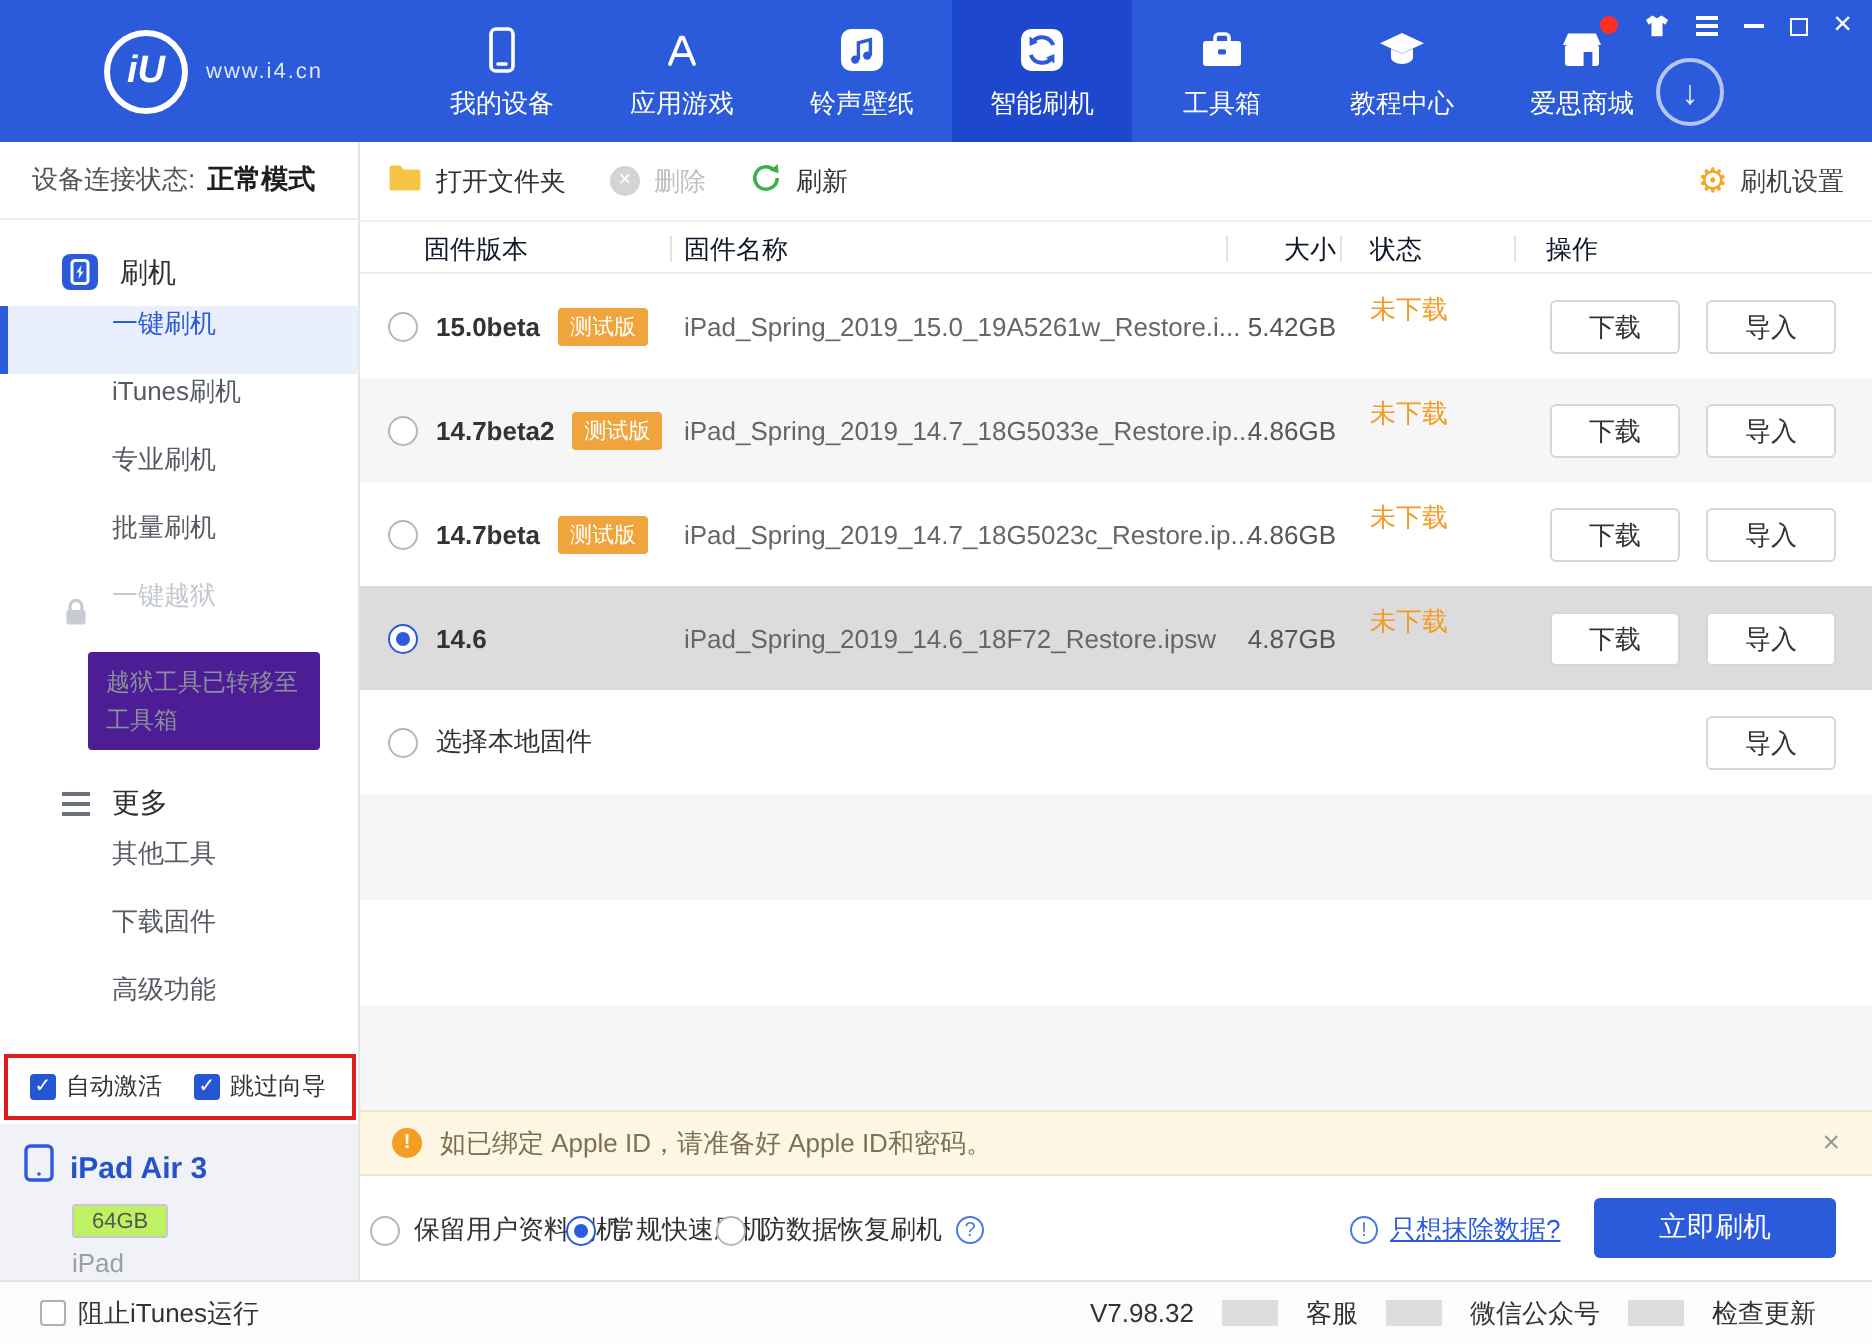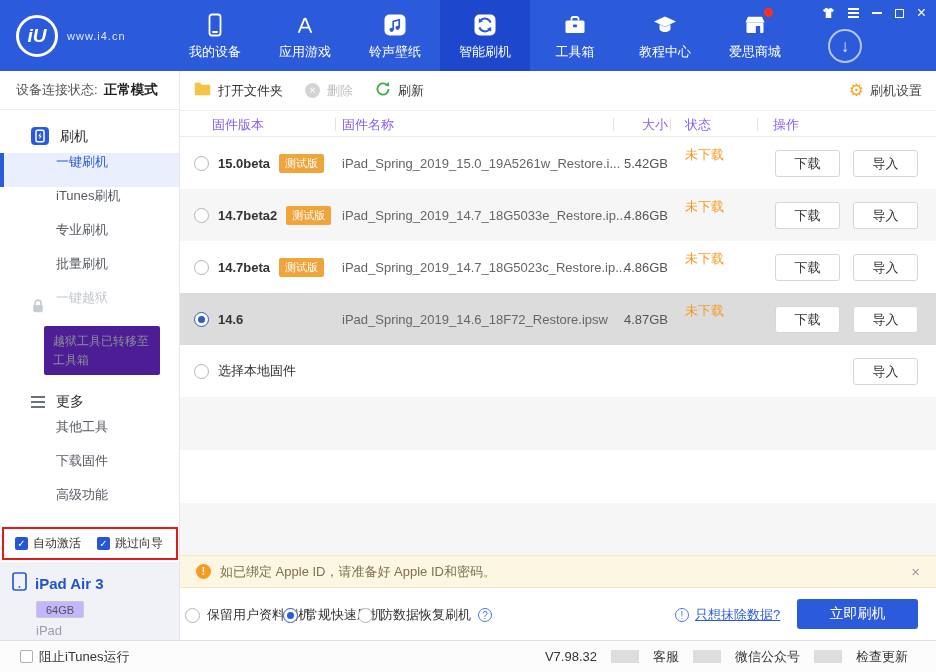--- a/index.html
+++ b/index.html
@@ -2,21 +2,21 @@
 <html><head>
 <meta charset="utf-8">
 <style>
   * { margin:0; padding:0; box-sizing:border-box; }
   html,body { background:#fff; }
   body { font-family:"Liberation Sans","DejaVu Sans",sans-serif; }
   .app { position:relative; width:936px; height:672px; overflow:hidden; background:#fff; }
 
   
   .topbar { position:absolute; left:0; top:0; width:936px; height:71px; background:#2b5ada; display:flex; }
-  .logo { display:flex; align-items:center; gap:9px; padding-left:16px; width:170px; }
+  .logo { display:flex; align-items:center; gap:9px; padding-left:16px; width:170px;margin-left:36px; }
   .logo-circle { width:42px; height:42px; border:3px solid #fff; border-radius:50%; display:flex; align-items:center; justify-content:center; color:#fff; font-weight:bold; font-style:italic; font-size:19px; }
   .logo-title { color:#fff; font-size:21px; font-weight:bold; letter-spacing:2px; }
   .logo-url { color:#dfe8ff; font-size:11px; letter-spacing:1px; margin-top:1px; }
   .topnav { display:flex; }
   .nav-item { width:90px; height:71px; display:flex; flex-direction:column; align-items:center; justify-content:center; cursor:pointer; position:relative; }
   .nav-item.active { background:#1d48cd; }
   .nicon { height:28px; display:flex; align-items:center; justify-content:center; position:relative; }
   .nlabel { color:#fff; font-size:13px; margin-top:4px; }
   .red-dot { position:absolute; top:-3px; right:-5px; width:9px; height:9px; border-radius:50%; background:#ff2e1f; }
   .win-controls { position:absolute; top:6px; right:10px; display:flex; align-items:center; gap:13px; }
@@ -44,33 +44,33 @@
   .ham i { display:block; width:14px; height:2px; background:#6c727b; }
 
   .opt-box { position:absolute; left:2px; top:456px; width:176px; height:33px; border:2px solid #e11b1b; display:flex; align-items:center; gap:16px; padding-left:11px; background:#fff; }
   .cb-group { display:flex; align-items:center; gap:5px; cursor:pointer; }
   .cb { width:13px; height:13px; border-radius:2px; background:#2456d6; color:#fff; font-size:10px; line-height:13px; text-align:center; }
   .cb-label { font-size:12px; color:#333; }
 
   .device-panel { position:absolute; left:0; top:491px; width:179px; height:78px; background:#f0f2f7; padding:10px 0 0 12px; }
   .dev-row { display:flex; align-items:center; gap:8px; }
   .dev-name { color:#2452c8; font-size:15px; font-weight:bold; }
-  .dev-cap { display:inline-block; margin:6px 0 0 24px; border:1px solid #c9c9c9; background:#c4b5fd; border-radius:2px; font-size:11px; color:#555; padding:1.5px 9px; }
+  .dev-cap { display:inline-block; margin:6px 0 0 24px; border:1px solid #c9c9c9; background:#bef264; border-radius:2px; font-size:11px; color:#555; padding:1.5px 9px; }
   .dev-family { margin:5px 0 0 24px; font-size:13px; color:#9aa0a8; }
 
   
   .main { position:absolute; left:180px; top:71px; width:756px; height:569px; background:#fff; }
   .mtoolbar { height:39px; display:flex; align-items:center; padding:0 14px; gap:22px; }
   .tb-item { display:flex; align-items:center; gap:7px; font-size:13px; color:#333; cursor:pointer; }
   .tb-item.disabled { color:#bfbfbf; cursor:default; }
   .tb-right { margin-left:auto; display:flex; align-items:center; gap:6px; font-size:13px; color:#444; cursor:pointer; }
   .del-circle { width:15px; height:15px; border-radius:50%; background:#d4d4d4; color:#fff; font-size:11px; line-height:15px; text-align:center; }
   .gear { color:#f5a623; font-size:17px; line-height:1; }
 
-  .thead { position:relative; height:27px; border-top:1px solid #f1f1f1; border-bottom:1px solid #ebebeb; font-size:13px; color:#8b5cf6;text-decoration:underline; }
+  .thead { position:relative; height:27px; border-top:1px solid #f1f1f1; border-bottom:1px solid #ebebeb; font-size:13px; color:#0f172a;text-decoration:underline; }
   .thead .h { position:absolute; top:5px; }
   .h-ver { left:32px; } .h-name { left:162px; }
   .h-size { left:420px; width:68px; text-align:right; }
   .h-status { left:505px; } .h-act { left:593px; }
   .hdiv { position:absolute; top:7px; width:1px; height:13px; background:#e2e2e2; }
 
   .frow { position:relative; height:52px; background:#fff; cursor:pointer; }
   .frow.alt { background:#f6f6f6; }
   .frow.sel { background:#dcdcdc; }
   .fleft { position:absolute; left:14px; top:0; height:100%; display:flex; align-items:center; gap:9px; }

